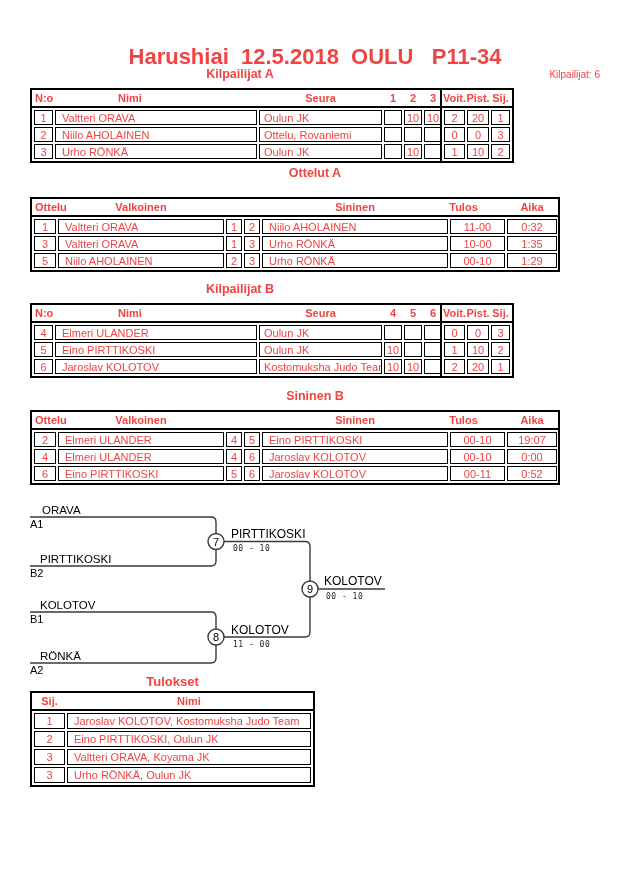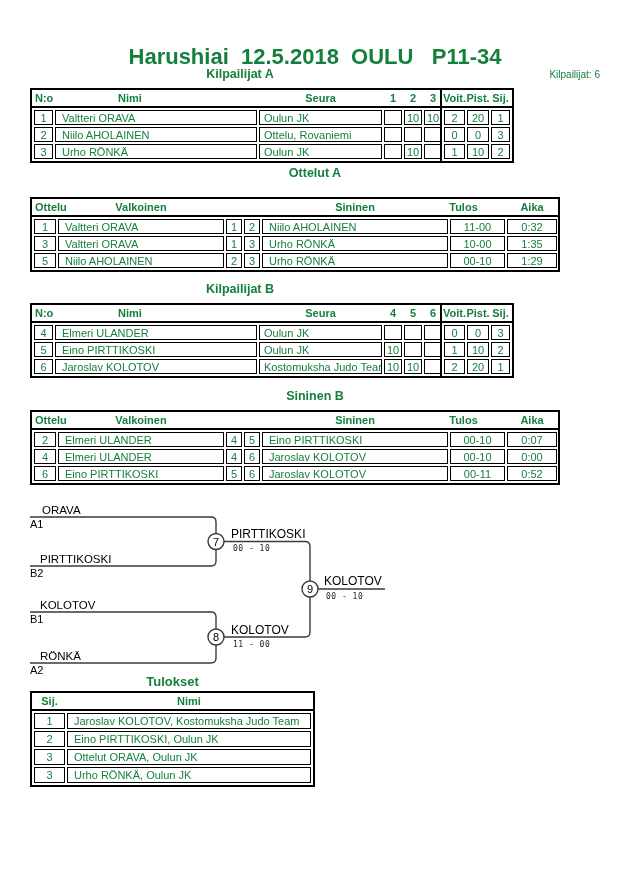--- a/index.html
+++ b/index.html
@@ -1,19 +1,19 @@
 <!DOCTYPE html>
 <html><head>
 <meta charset="utf-8">
 <style>
   * { margin:0; padding:0; box-sizing:border-box; }
   html,body { background:#fff; }
   .page {
     position:relative; width:630px; height:891px; background:#ffffff;
-    font-family:"Liberation Sans", sans-serif; color:#15803d; overflow:hidden;
+    font-family:"Liberation Sans", sans-serif; color:#ef4444; overflow:hidden;
   }
   .main-title {
     position:absolute; top:44px; left:0; width:630px; text-align:center;
     font-size:22px; font-weight:bold; white-space:pre;
   }
   .sec-title { position:absolute; font-weight:bold; font-size:12.5px; text-align:center; }
   .t-pool   { left:0;  width:480px; }
   .t-match  { left:0;  width:630px; }
   .t-res    { left:30px; width:285px; font-size:13px; }
   .comp-count { position:absolute; top:69px; left:470px; width:130px; text-align:right; font-size:10px; }
@@ -203,21 +203,21 @@
       <div class="hc">Aika</div>
     </div>
     <div class="hdr-line"></div>
     <div class="tbody grid-match">
       <div class="c">2</div>
       <div class="c l">Elmeri ULANDER</div>
       <div class="c">4</div>
       <div class="c">5</div>
       <div class="c l">Eino PIRTTIKOSKI</div>
       <div class="c">00-10</div>
-      <div class="c">0:07</div>
+      <div class="c">19:07</div>
 
       <div class="c">4</div>
       <div class="c l">Elmeri ULANDER</div>
       <div class="c">4</div>
       <div class="c">6</div>
       <div class="c l">Jaroslav KOLOTOV</div>
       <div class="c">00-10</div>
       <div class="c">0:00</div>
 
       <div class="c">6</div>
@@ -274,19 +274,19 @@
       <div class="hc">Sij.</div>
       <div class="hc">Nimi</div>
     </div>
     <div class="hdr-line"></div>
     <div class="tbody grid-res">
       <div class="c">1</div>
       <div class="c l">Jaroslav KOLOTOV, Kostomuksha Judo Team</div>
       <div class="c">2</div>
       <div class="c l">Eino PIRTTIKOSKI, Oulun JK</div>
       <div class="c">3</div>
-      <div class="c l">Ottelut ORAVA, Oulun JK</div>
+      <div class="c l">Valtteri ORAVA, Koyama JK</div>
       <div class="c">3</div>
       <div class="c l">Urho RÖNKÄ, Oulun JK</div>
     </div>
   </div>
 
 </div>
 
 </body></html>

